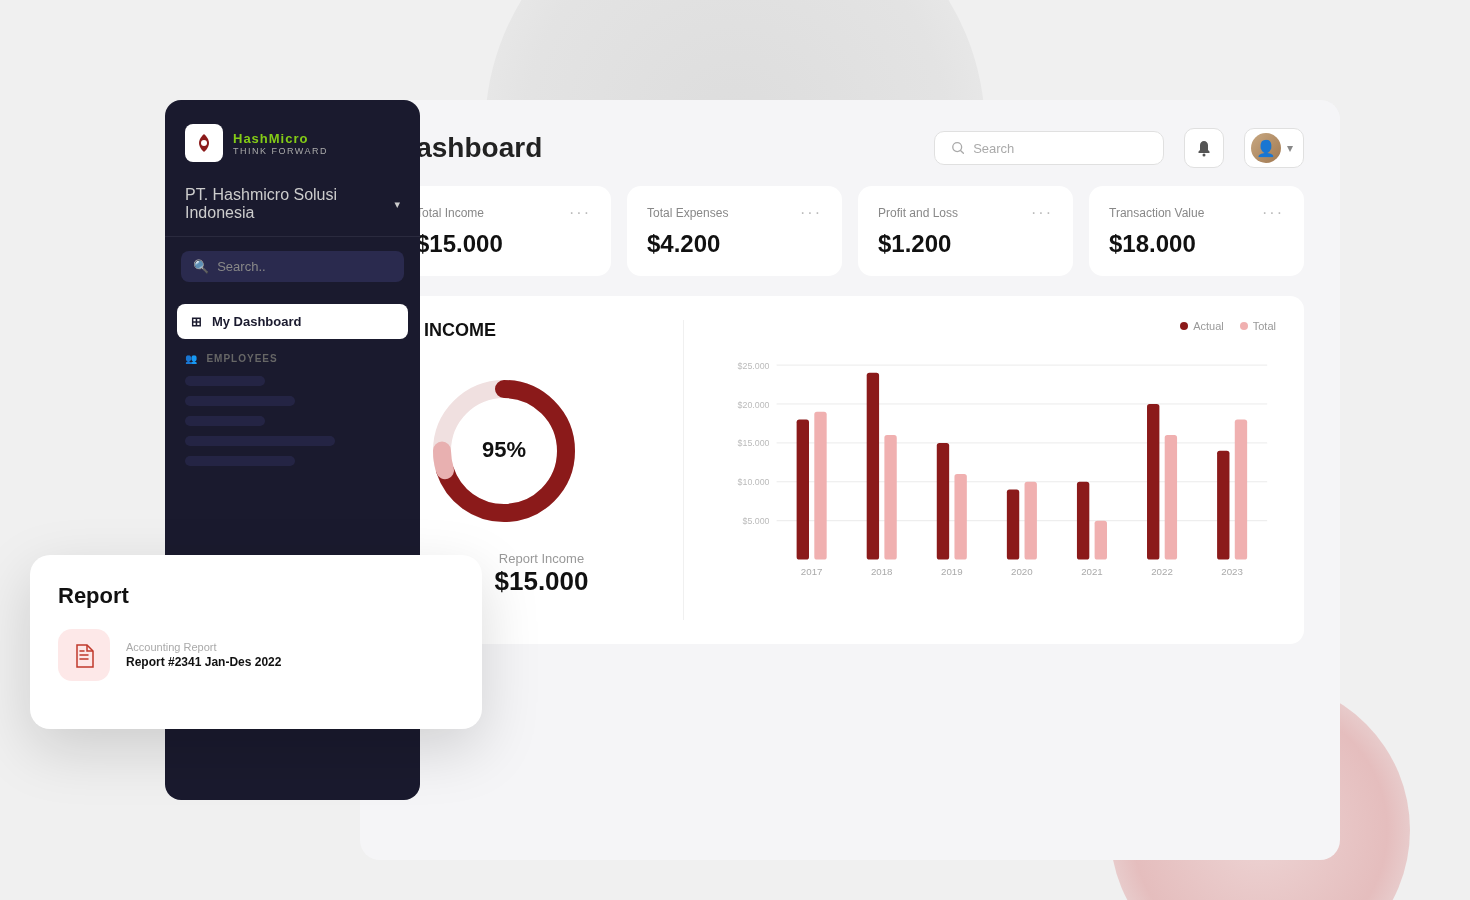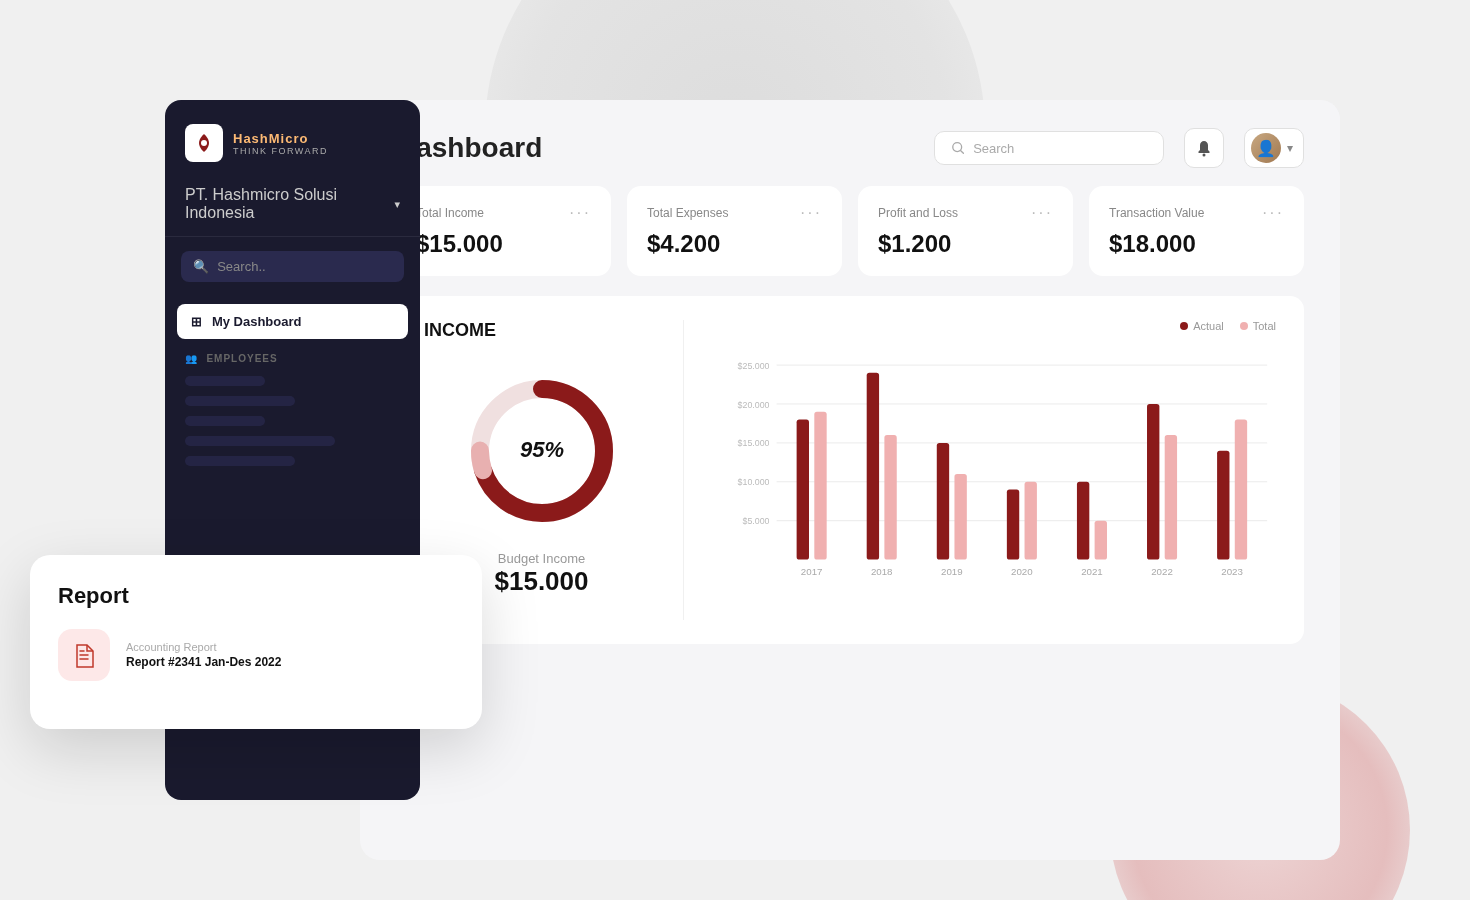--- a/index.html
+++ b/index.html
@@ -79,21 +79,21 @@
       font-weight: bold;
       color: #8b1a1a;
     }
 
     .logo-text {
       display: flex;
       flex-direction: column;
     }
 
     .logo-brand {
-      color: #fdba74;
+      color: #84cc16;
       font-size: 13px;
       font-weight: 800;
       letter-spacing: 1px;
     }
 
     .logo-tagline {
       color: #aaa;
       font-size: 9px;
       letter-spacing: 1.5px;
       text-transform: uppercase;
@@ -336,23 +336,22 @@
       font-size: 18px;
       font-weight: 800;
       color: #111;
       margin-bottom: 30px;
     }
 
     
     .donut-container {
       display: flex;
       align-items: center;
-      justify-content: center;
+      justify-content: flex-start;
       margin-bottom: 20px;
-      font-style: italic;
     }
 
     .donut-svg {
       width: 160px;
       height: 160px;
     }
 
     .income-actual-label {
       font-size: 13px;
       color: #999;
@@ -595,21 +594,21 @@
 
             <circle cx="80" cy="80" r="62" fill="none" stroke="#f0e0e0" stroke-width="18"></circle>
 
             <circle cx="80" cy="80" r="62" fill="none" stroke="#8b1a1a" stroke-width="18" stroke-dasharray="369.5 389.6" stroke-dashoffset="97.4" stroke-linecap="round" transform="rotate(-90 80 80)"></circle>
 
             <circle cx="80" cy="80" r="62" fill="none" stroke="#e8b0b0" stroke-width="18" stroke-dasharray="20 369.6" stroke-dashoffset="97.4" stroke-linecap="round" transform="rotate(-90 80 80)" style="stroke-dashoffset: -272.1"></circle>
             <text x="80" y="86" text-anchor="middle" font-size="22" font-weight="800" fill="#111">95%</text>
           </svg>
         </div>
 
-        <div class="income-actual-label">Budget Income</div>
+        <div class="income-actual-label">Report Income</div>
         <div class="income-actual-value">$15.000</div>
       </div>
 
       <div class="income-right">
         <div class="chart-legend">
           <div class="legend-item">
             <div class="legend-dot" style="background:#8b1a1a;"></div>
             <span>Actual</span>
           </div>
           <div class="legend-item">

